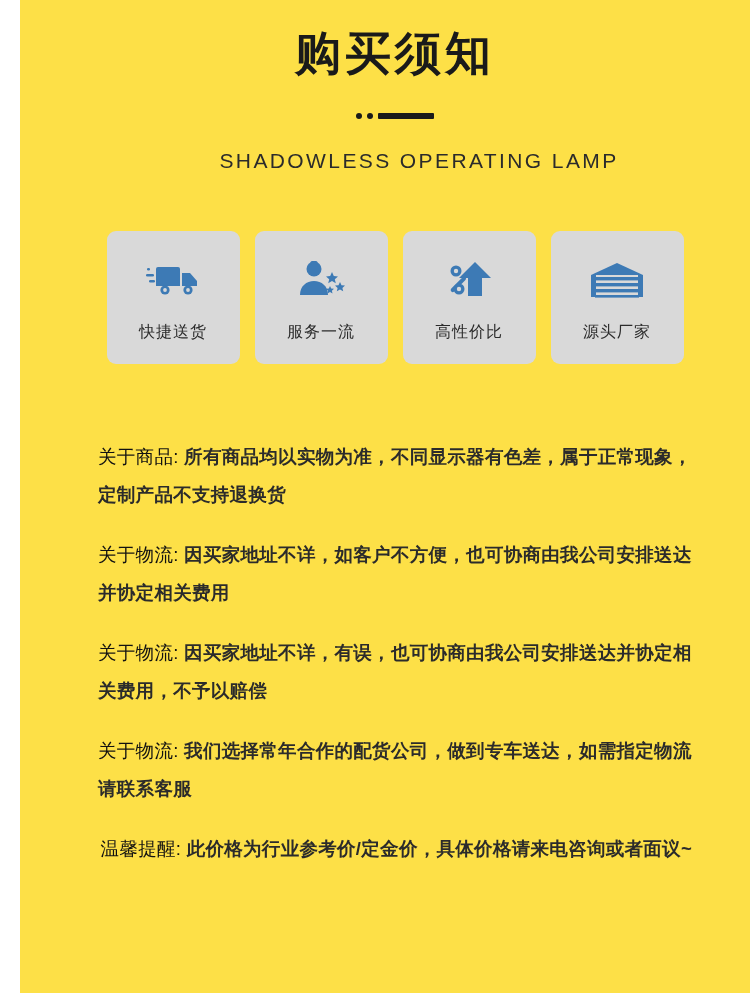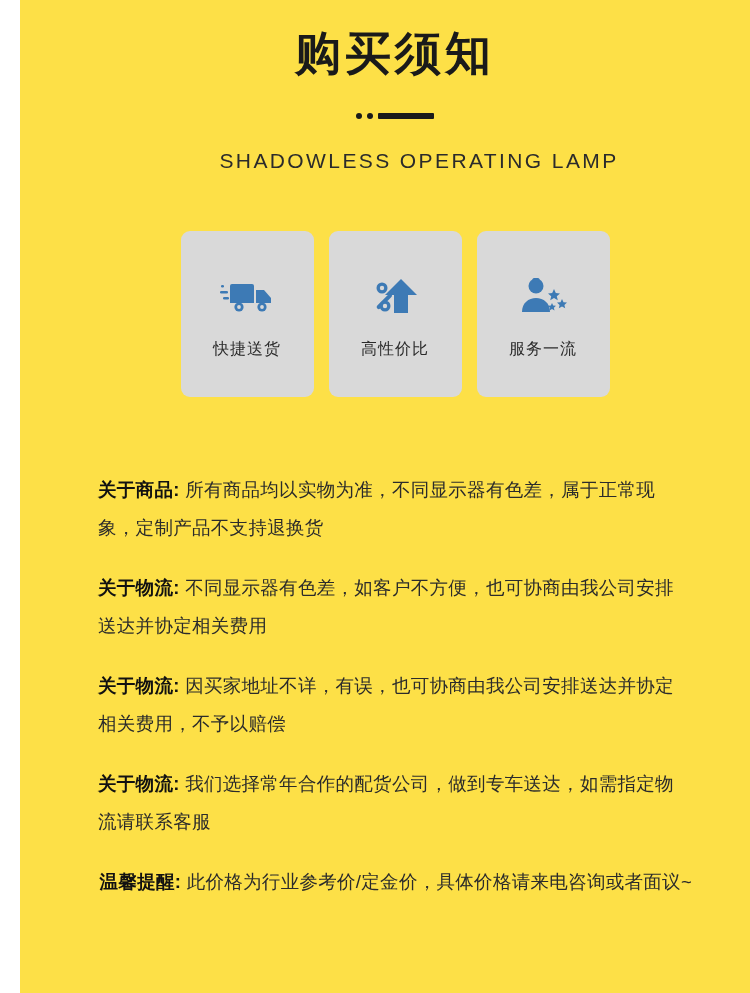--- a/index.html
+++ b/index.html
@@ -70,21 +70,21 @@
 
   
   .features {
     margin-top: 58px;
     display: flex;
     justify-content: center;
     gap: 15px;
   }
   .feature-card {
     width: 133px;
-    height: 166px;
+    height: 133px;
     background: #d9d9d9;
     border-radius: 9px;
     display: flex;
     flex-direction: column;
     align-items: center;
     justify-content: center;
   }
   .feature-icon {
     height: 56px;
     display: flex;
@@ -105,25 +105,26 @@
   .note {
     font-size: 18.5px;
     line-height: 38px;
     color: #2b2b2b;
     margin-bottom: 22px;
     letter-spacing: 0.3px;
     text-align: left;
   }
   .note:last-child { margin-bottom: 0; text-align: right; }
   .note-label {
+    font-weight: normal;
+    color: #111;
+  }
+  .note-body {
+    color: #2b2b2b;
     font-weight: bold;
-    color: #111;
-  }
-  .note-body {
-    color: #2b2b2b;
   }
 </style>
 </head>
 <body>
 
 <div class="page">
 
   <div class="header">
     <div class="main-title">购买须知</div>
 
@@ -152,63 +153,79 @@
             <circle cx="42" cy="30" r="4.6"></circle>
             <circle cx="42" cy="30" r="1.9" fill="#d9d9d9"></circle>
           </g>
         </svg>
       </div>
       <div class="feature-label">快捷送货</div>
     </div>
 
     <div class="feature-card">
       <div class="feature-icon">
+        <svg width="54" height="42" viewBox="0 0 54 42" xmlns="http://www.w3.org/2000/svg">
+          <g fill="#3d7ab5">
+            <circle cx="20" cy="10" r="7.5"></circle>
+            <path d="M6 36 c0 -9 6.5 -14 14 -14 s14 5 14 14 z"></path>
+            <rect x="16.5" y="2" width="7" height="4" rx="1.5"></rect>
+            <polygon points="38,13 39.8,17 44,17.4 40.8,20.2 41.8,24.3 38,22.1 34.2,24.3 35.2,20.2 32,17.4 36.2,17"></polygon>
+            <polygon points="46,23 47.5,26.3 51,26.6 48.4,28.9 49.2,32.3 46,30.5 42.8,32.3 43.6,28.9 41,26.6 44.5,26.3"></polygon>
+            <polygon points="36,27 37.2,29.6 40,29.8 37.9,31.7 38.5,34.5 36,33 33.5,34.5 34.1,31.7 32,29.8 34.8,29.6"></polygon>
+          </g>
+        </svg>
+      </div>
+      <div class="feature-label">服务一流</div>
+    </div>
+
+    <div class="feature-card">
+      <div class="feature-icon">
         <svg width="48" height="44" viewBox="0 0 48 44" xmlns="http://www.w3.org/2000/svg">
           <g fill="#3d7ab5">
             <path d="M30 4 L46 20 h-9 v18 h-14 v-18 h-9 z"></path>
             <circle cx="11" cy="13" r="5.5"></circle>
             <circle cx="11" cy="13" r="2.2" fill="#d9d9d9"></circle>
             <rect x="3" y="24.5" width="20" height="4" rx="2" transform="rotate(-45 13 26)"></rect>
             <circle cx="14" cy="31" r="5.5"></circle>
             <circle cx="14" cy="31" r="2.2" fill="#d9d9d9"></circle>
           </g>
         </svg>
       </div>
       <div class="feature-label">高性价比</div>
     </div>
 
     <div class="feature-card">
       <div class="feature-icon">
-        <svg width="54" height="42" viewBox="0 0 54 42" xmlns="http://www.w3.org/2000/svg">
-          <g fill="#3d7ab5">
-            <circle cx="20" cy="10" r="7.5"></circle>
-            <path d="M6 36 c0 -9 6.5 -14 14 -14 s14 5 14 14 z"></path>
-            <rect x="16.5" y="2" width="7" height="4" rx="1.5"></rect>
-            <polygon points="38,13 39.8,17 44,17.4 40.8,20.2 41.8,24.3 38,22.1 34.2,24.3 35.2,20.2 32,17.4 36.2,17"></polygon>
-            <polygon points="46,23 47.5,26.3 51,26.6 48.4,28.9 49.2,32.3 46,30.5 42.8,32.3 43.6,28.9 41,26.6 44.5,26.3"></polygon>
-            <polygon points="36,27 37.2,29.6 40,29.8 37.9,31.7 38.5,34.5 36,33 33.5,34.5 34.1,31.7 32,29.8 34.8,29.6"></polygon>
-          </g>
-        </svg>
-      </div>
-      <div class="feature-label">服务一流</div>
-    </div>
-
+        <svg width="56" height="42" viewBox="0 0 56 42" xmlns="http://www.w3.org/2000/svg">
+          <g fill="#3d7ab5">
+            <polygon points="28,4 54,16 2,16"></polygon>
+            <rect x="6" y="18" width="44" height="3.4"></rect>
+            <rect x="6" y="24" width="44" height="3.4"></rect>
+            <rect x="6" y="30" width="44" height="3.4"></rect>
+            <rect x="2" y="16" width="5" height="22"></rect>
+            <rect x="49" y="16" width="5" height="22"></rect>
+            <rect x="6" y="36" width="44" height="2.6"></rect>
+          </g>
+        </svg>
+      </div>
+      <div class="feature-label">源头厂家</div>
+    </div>
 
   </div>
 
   <div class="notes">
 
     <div class="note">
       <span class="note-label">关于商品:</span>
       <span class="note-body">所有商品均以实物为准，不同显示器有色差，属于正常现象，定制产品不支持退换货</span>
     </div>
 
     <div class="note">
       <span class="note-label">关于物流:</span>
-      <span class="note-body">不同显示器有色差，如客户不方便，也可协商由我公司安排送达并协定相关费用</span>
+      <span class="note-body">因买家地址不详，如客户不方便，也可协商由我公司安排送达并协定相关费用</span>
     </div>
 
     <div class="note">
       <span class="note-label">关于物流:</span>
       <span class="note-body">因买家地址不详，有误，也可协商由我公司安排送达并协定相关费用，不予以赔偿</span>
     </div>
 
     <div class="note">
       <span class="note-label">关于物流:</span>
       <span class="note-body">我们选择常年合作的配货公司，做到专车送达，如需指定物流请联系客服</span>

